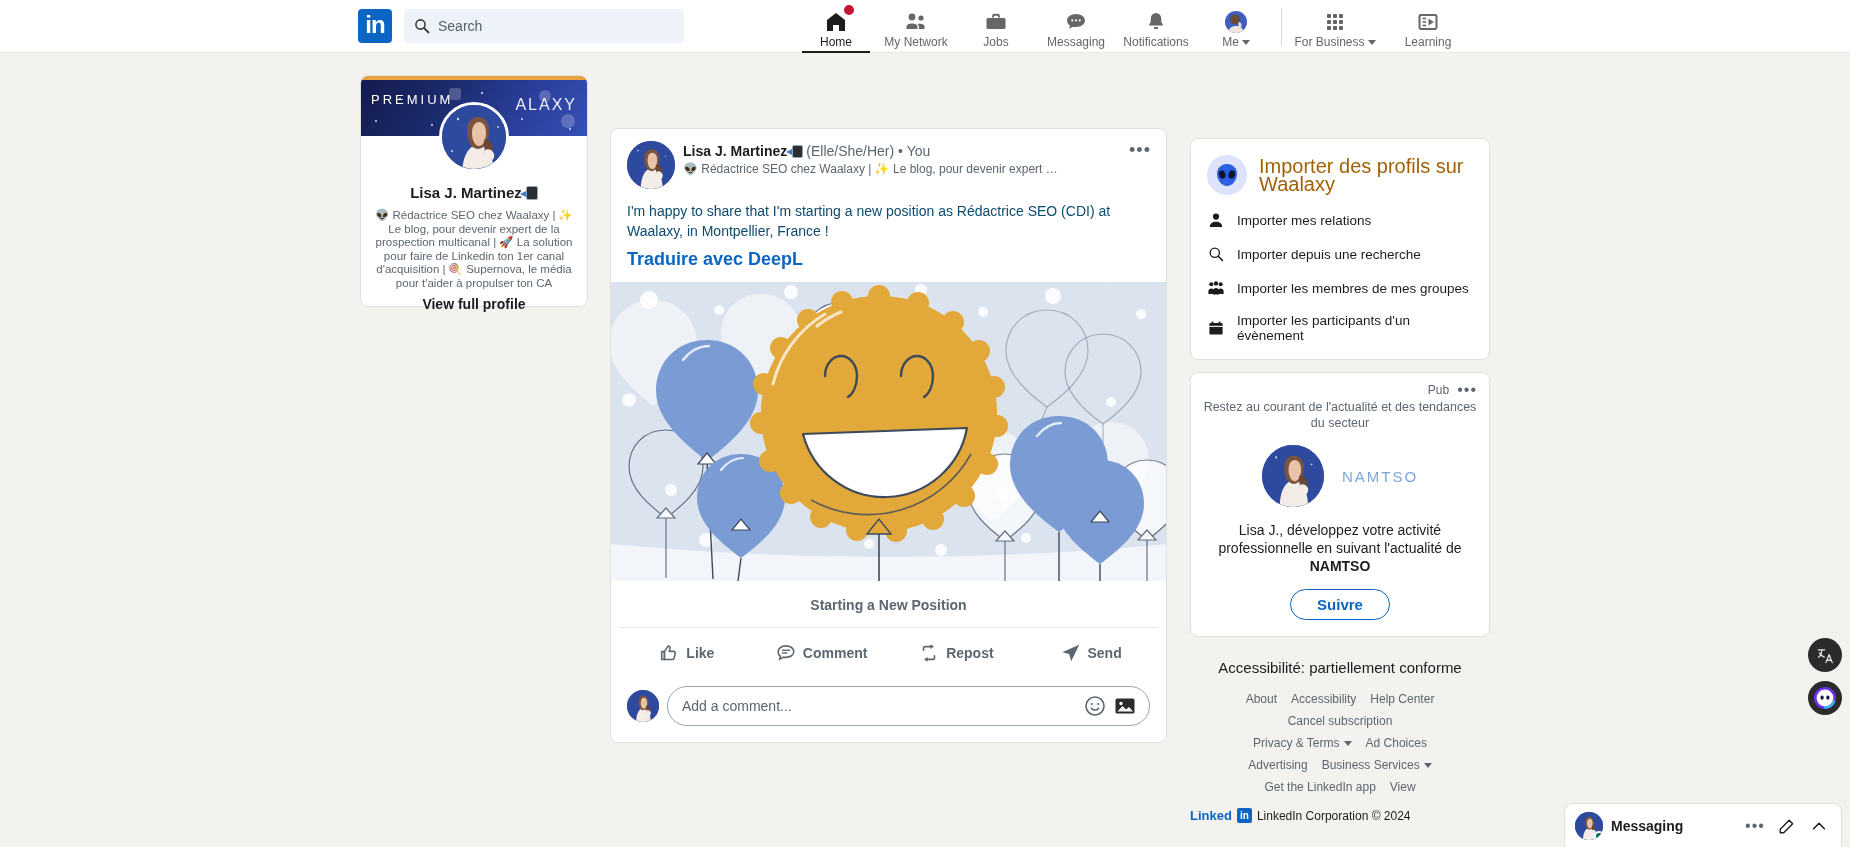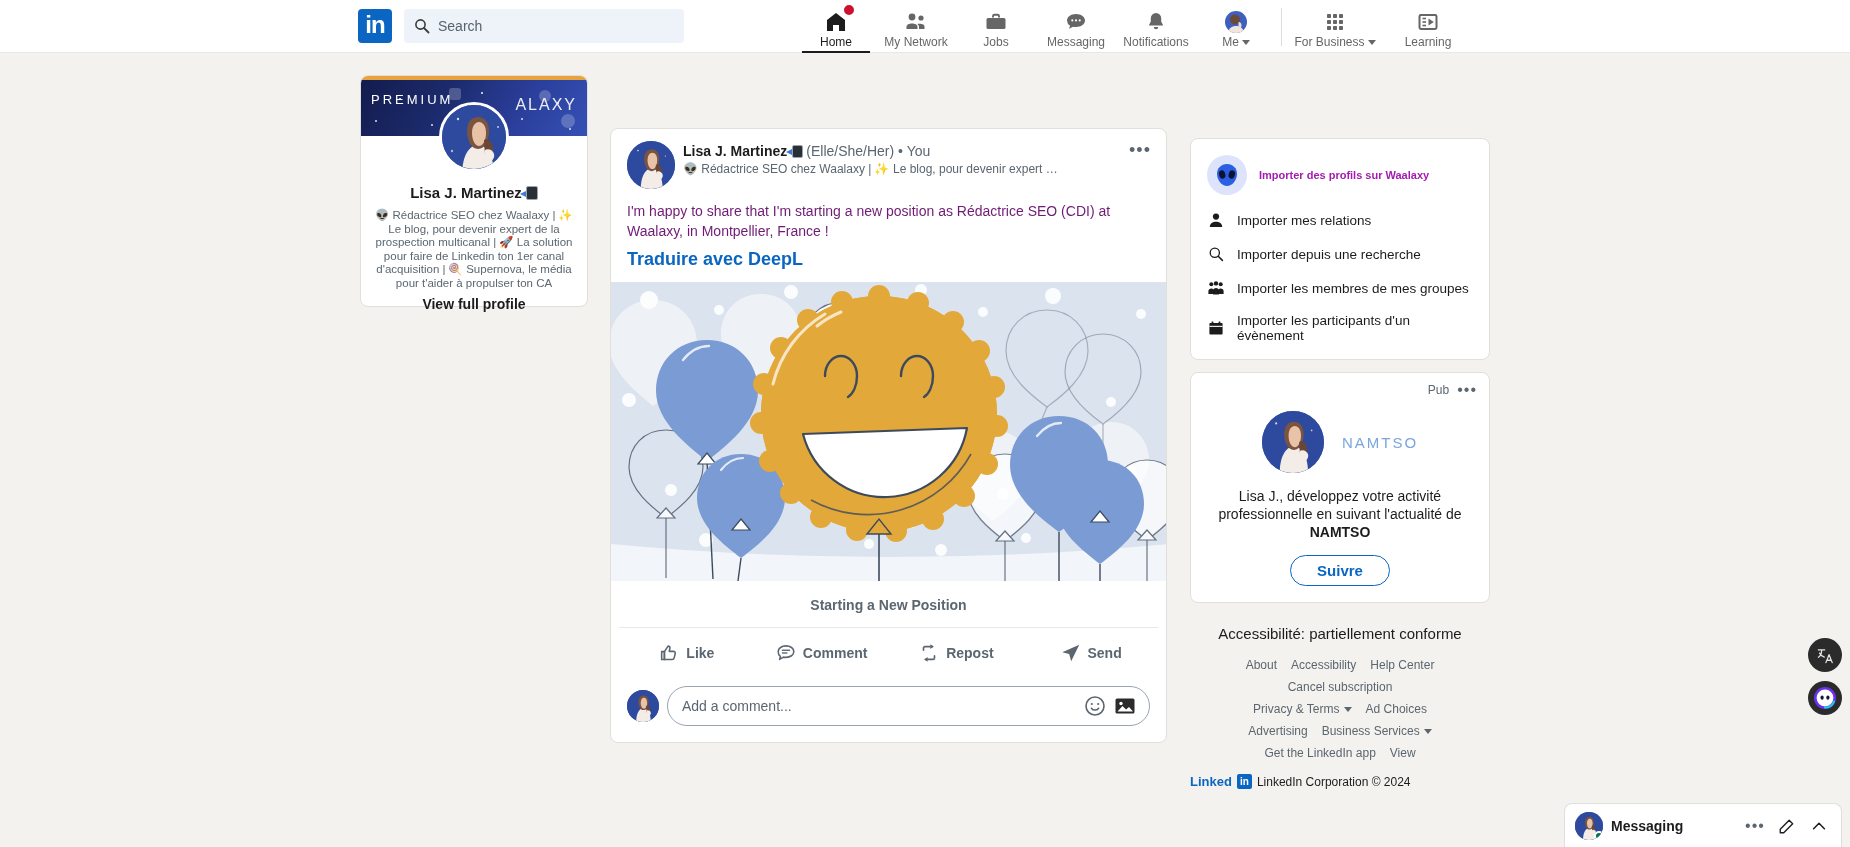--- a/index.html
+++ b/index.html
@@ -134,21 +134,21 @@
     font-size: 12px; color: #5b6670; line-height: 17px; margin-top: 1px;
     white-space: nowrap; overflow: hidden; text-overflow: ellipsis; max-width: 420px;
   }
   #post-meta { font-size: 12px; color: #5b6670; line-height: 17px; margin-top: 1px; }
   #post-menu {
     position: absolute; right: 12px; top: 12px; width: 28px; height: 24px;
     color: #5b6670; font-size: 18px; line-height: 18px; text-align: center;
     letter-spacing: 1px; cursor: pointer;
   }
   #post-text {
-    padding: 12px 16px 0 16px; font-size: 14px; line-height: 20px; color: #701a75;
+    padding: 12px 16px 0 16px; font-size: 14px; line-height: 20px; color: #0c4a6e;
   }
   #translate-link {
     display: block; padding: 8px 16px 12px 16px; font-size: 18px;
     font-weight: bold; color: #0a66c2; cursor: pointer;
   }
 
   
   #post-image { position: relative; width: 100%; height: 299px; overflow: hidden; }
   #post-caption {
     text-align: center; font-size: 14px; font-weight: bold; color: #5b6670;
@@ -180,21 +180,21 @@
   .cf-icon { width: 24px; height: 24px; margin-left: 6px; cursor: pointer; }
 
   
   #right-col { position: absolute; left: 1190px; top: 85px; width: 300px; }
   #waalaxy-card { padding: 16px; }
   #wx-head { display: flex; align-items: center; gap: 12px; }
   #wx-avatar {
     width: 40px; height: 40px; border-radius: 50%; background: #dde3fb;
     flex: 0 0 40px; display: flex; align-items: center; justify-content: center;
   }
-  #wx-title { font-size: 11px; font-weight: bold; color: #a21caf; line-height: 18px; }
+  #wx-title { font-size: 20px; font-weight: normal; color: #a16207; line-height: 18px; }
   .wx-item {
     display: flex; align-items: center; gap: 12px; margin-top: 16px;
     font-size: 13.5px; color: #1c1c1c; cursor: pointer;
   }
   .wx-item .wxi { width: 18px; height: 18px; flex: 0 0 18px; display: flex;
                   align-items: center; justify-content: center; }
 
   #ad-card { margin-top: 12px; padding: 10px 12px 16px; position: relative; }
   #ad-top { display: flex; justify-content: flex-end; align-items: center; gap: 8px; }
   #ad-pub { font-size: 12px; color: #5b6670; }
@@ -701,20 +701,21 @@
         </span>
         <span>Importer les participants d'un évènement</span>
       </div>
     </div>
 
     <div class="card" id="ad-card">
       <div id="ad-top">
         <span id="ad-pub">Pub</span>
         <span id="ad-menu">•••</span>
       </div>
+      <div id="ad-tagline">Restez au courant de l'actualité et des tendances du secteur</div>
       <div id="ad-media">
         <div id="ad-avatar">
           <svg width="62" height="62" viewBox="0 0 70 70">
             <rect width="70" height="70" fill="#2e4a9e"></rect>
             <circle cx="16" cy="14" r="1.2" fill="#fff" opacity=".8"></circle>
             <circle cx="56" cy="22" r="1" fill="#fff" opacity=".7"></circle>
             <path d="M20 70c0-17 6-30 16-30s16 13 16 30z" fill="#f4ece6"></path>
             <path d="M25 26c0-9 4.5-14 11-14s11 5 11 14-4 18-11 18-11-9-11-18z" fill="#7a5440"></path>
             <path d="M30 28c0-7 3-11 7-11s7 4 7 11-3 13-7 13-7-6-7-13z" fill="#e8c3a8"></path>
             <path d="M44 34c4 1 7 5 7 10s-4 8-8 7l-1-16z" fill="#6b4632"></path>

